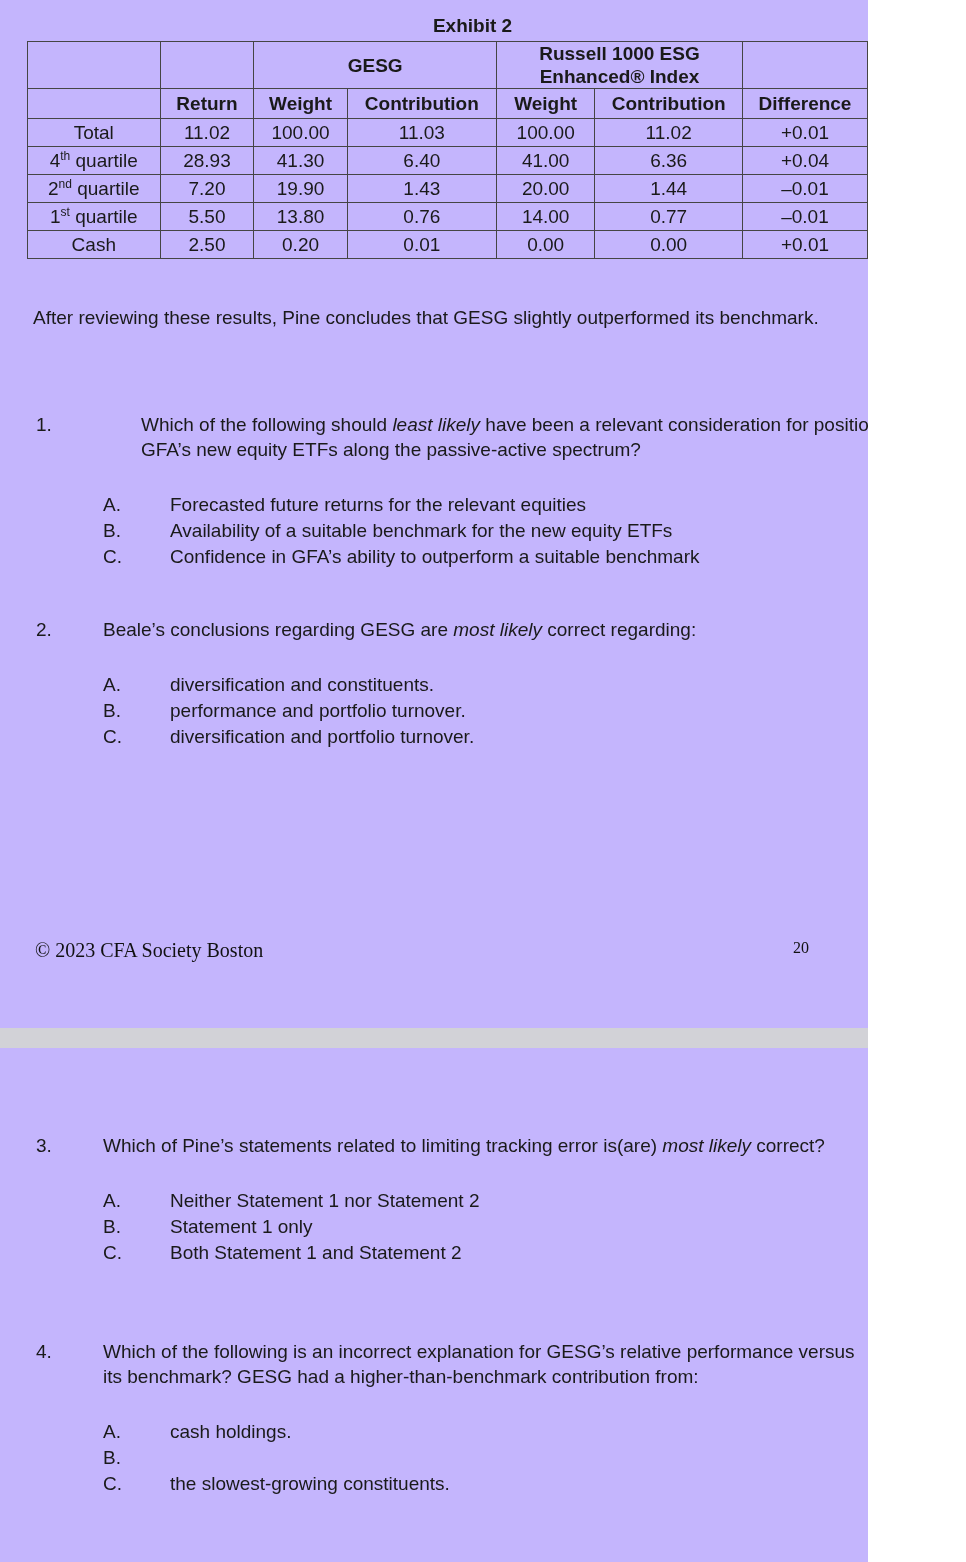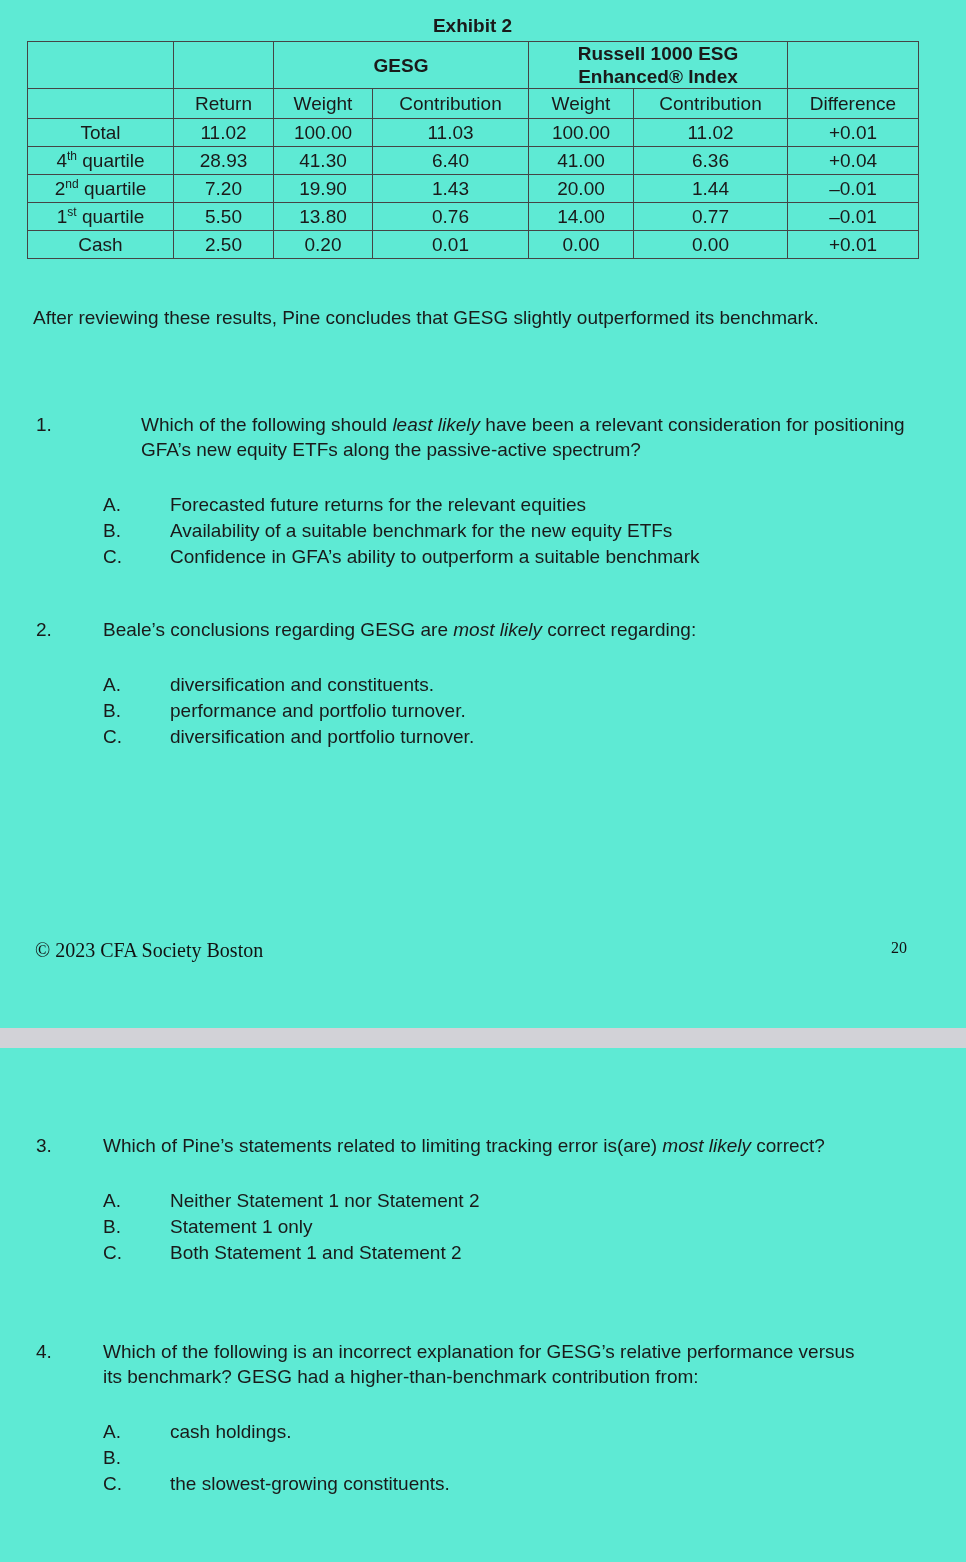--- a/index.html
+++ b/index.html
@@ -2,23 +2,23 @@
 <html><head>
 <meta charset="utf-8">
 <style>
   html, body {
     margin: 0;
     padding: 0;
     background: #ffffff;
   }
   .page {
     position: relative;
-    width: 966px;
+    width: 868px;
     height: 1562px;
-    background: #5eead4;
+    background: #c4b5fd;
     font-family: "Liberation Sans", sans-serif;
     color: #1a1a1a;
     overflow: hidden;
   }
   .abs { position: absolute; }
 
   
   .exhibit-title {
     top: 15px;
     left: 27px;
@@ -38,21 +38,21 @@
   }
   table.exhibit td {
     border: 1px solid #454545;
     font-size: 19px;
     text-align: center;
     vertical-align: middle;
     padding: 0;
     overflow: hidden;
   }
   tr.group-row td { height: 46px; font-weight: bold; line-height: 23px; }
-  tr.colhead-row td { height: 29px; font-weight: normal; }
+  tr.colhead-row td { height: 29px; font-weight: bold; }
   tr.data-row td { height: 27px; }
   td.row-label { text-align: left; padding-left: 9px; }
   td.row-label sup { font-size: 12px; line-height: 0; }
 
   
   .intro {
     top: 307px;
     left: 33px;
     width: 830px;
     font-size: 19px;

